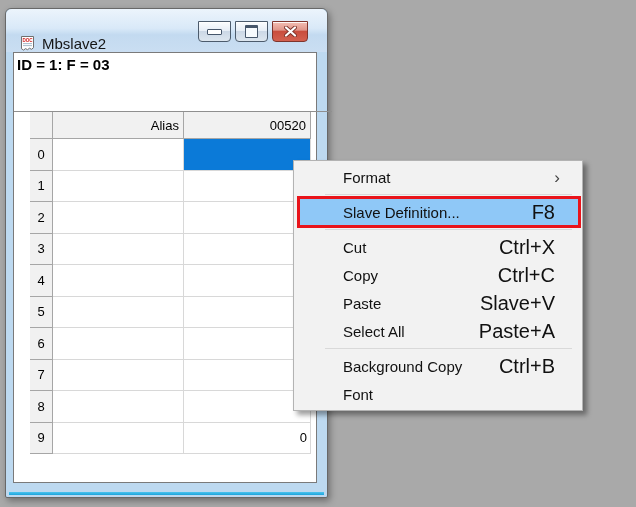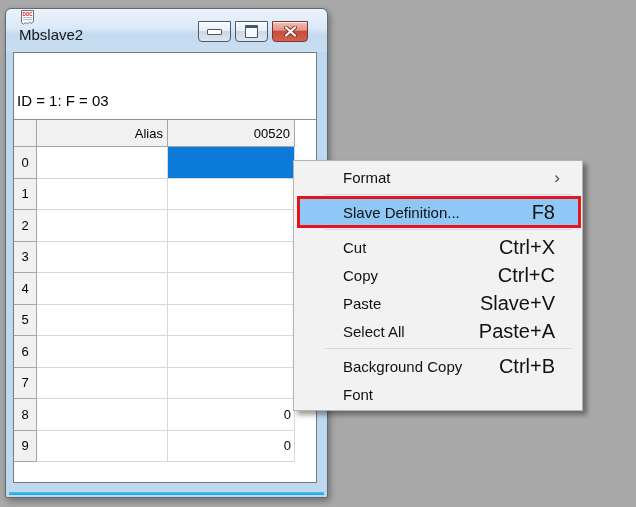--- a/index.html
+++ b/index.html
@@ -15,25 +15,24 @@
     background:#bdd9f0;
     border:1px solid #686868;
     border-radius:6px 6px 2px 2px;
     box-shadow:2px 3px 7px rgba(0,0,0,0.35);
   }
   .window::after{ 
     content:"";position:absolute;left:3px;right:3px;bottom:2px;height:3px;
     background:linear-gradient(#4cc4f0,#1ca4dc);
   }
   .titlebar{
-    height:43px;position:relative;display:flex;align-items:flex-start;
+    height:43px;position:relative;display:flex;align-items:flex-end;
     padding-left:13px;
     border-radius:6px 6px 0 0;
     background:linear-gradient(#ecf4fc 0%, #d9e9f8 45%, #c3daf0 60%, #cadef2 100%);
-    flex-direction:column;
   }
   .title-icon{margin-right:6px;display:inline-flex;}
   .title-text{font-size:15px;color:#151515;}
 
   .win-controls{position:absolute;top:12px;right:19px;display:flex;gap:4px;}
   .wbtn{
     height:21px;box-sizing:border-box;border:1px solid #4c5b6c;
     border-radius:0 0 4px 4px;
     display:flex;align-items:center;justify-content:center;
     box-shadow:inset 0 1px 0 rgba(255,255,255,0.85);
@@ -48,24 +47,24 @@
     background:linear-gradient(#f3beb3 0%, #e0968a 42%, #c94d3d 50%, #d3604f 100%);
   }
   .glyph-min{width:13px;height:4px;background:#fff;border:1px solid #46566a;border-radius:1px;}
   .glyph-res{width:11px;height:9px;background:#f6fafd;border:1px solid #46566a;border-top-width:3px;border-radius:1px;}
 
   
   .client{
     position:absolute;left:7px;top:43px;width:302px;height:429px;
     background:#fff;border:1px solid #7a7a7a;box-sizing:content-box;
   }
-  .id-line{position:absolute;left:3px;top:3px;font-size:15px;font-weight:normal;color:#000;white-space:pre;margin-top:36px;}
-
-  
-  .grid{position:absolute;left:0;top:66px;width:100%;border-top:1px solid #8f8f8f;}
+  .id-line{position:absolute;left:3px;top:3px;font-size:15px;font-weight:bold;color:#000;white-space:pre;}
+
+  
+  .grid{position:absolute;left:0;top:58px;width:100%;border-top:1px solid #8f8f8f;padding-left:16px;}
   .g-row{display:flex;}
   .g-cell{box-sizing:border-box;display:flex;align-items:center;font-size:13px;color:#000;}
   .g-h{
     height:27px;background:#f1f1f1;
     border-right:1px solid #a6a6a6;border-bottom:1px solid #a6a6a6;
     justify-content:flex-end;padding-right:4px;
   }
   .g-rh{
     width:23px;background:#f1f1f1;
     border-right:1px solid #a6a6a6;border-bottom:1px solid #a6a6a6;

